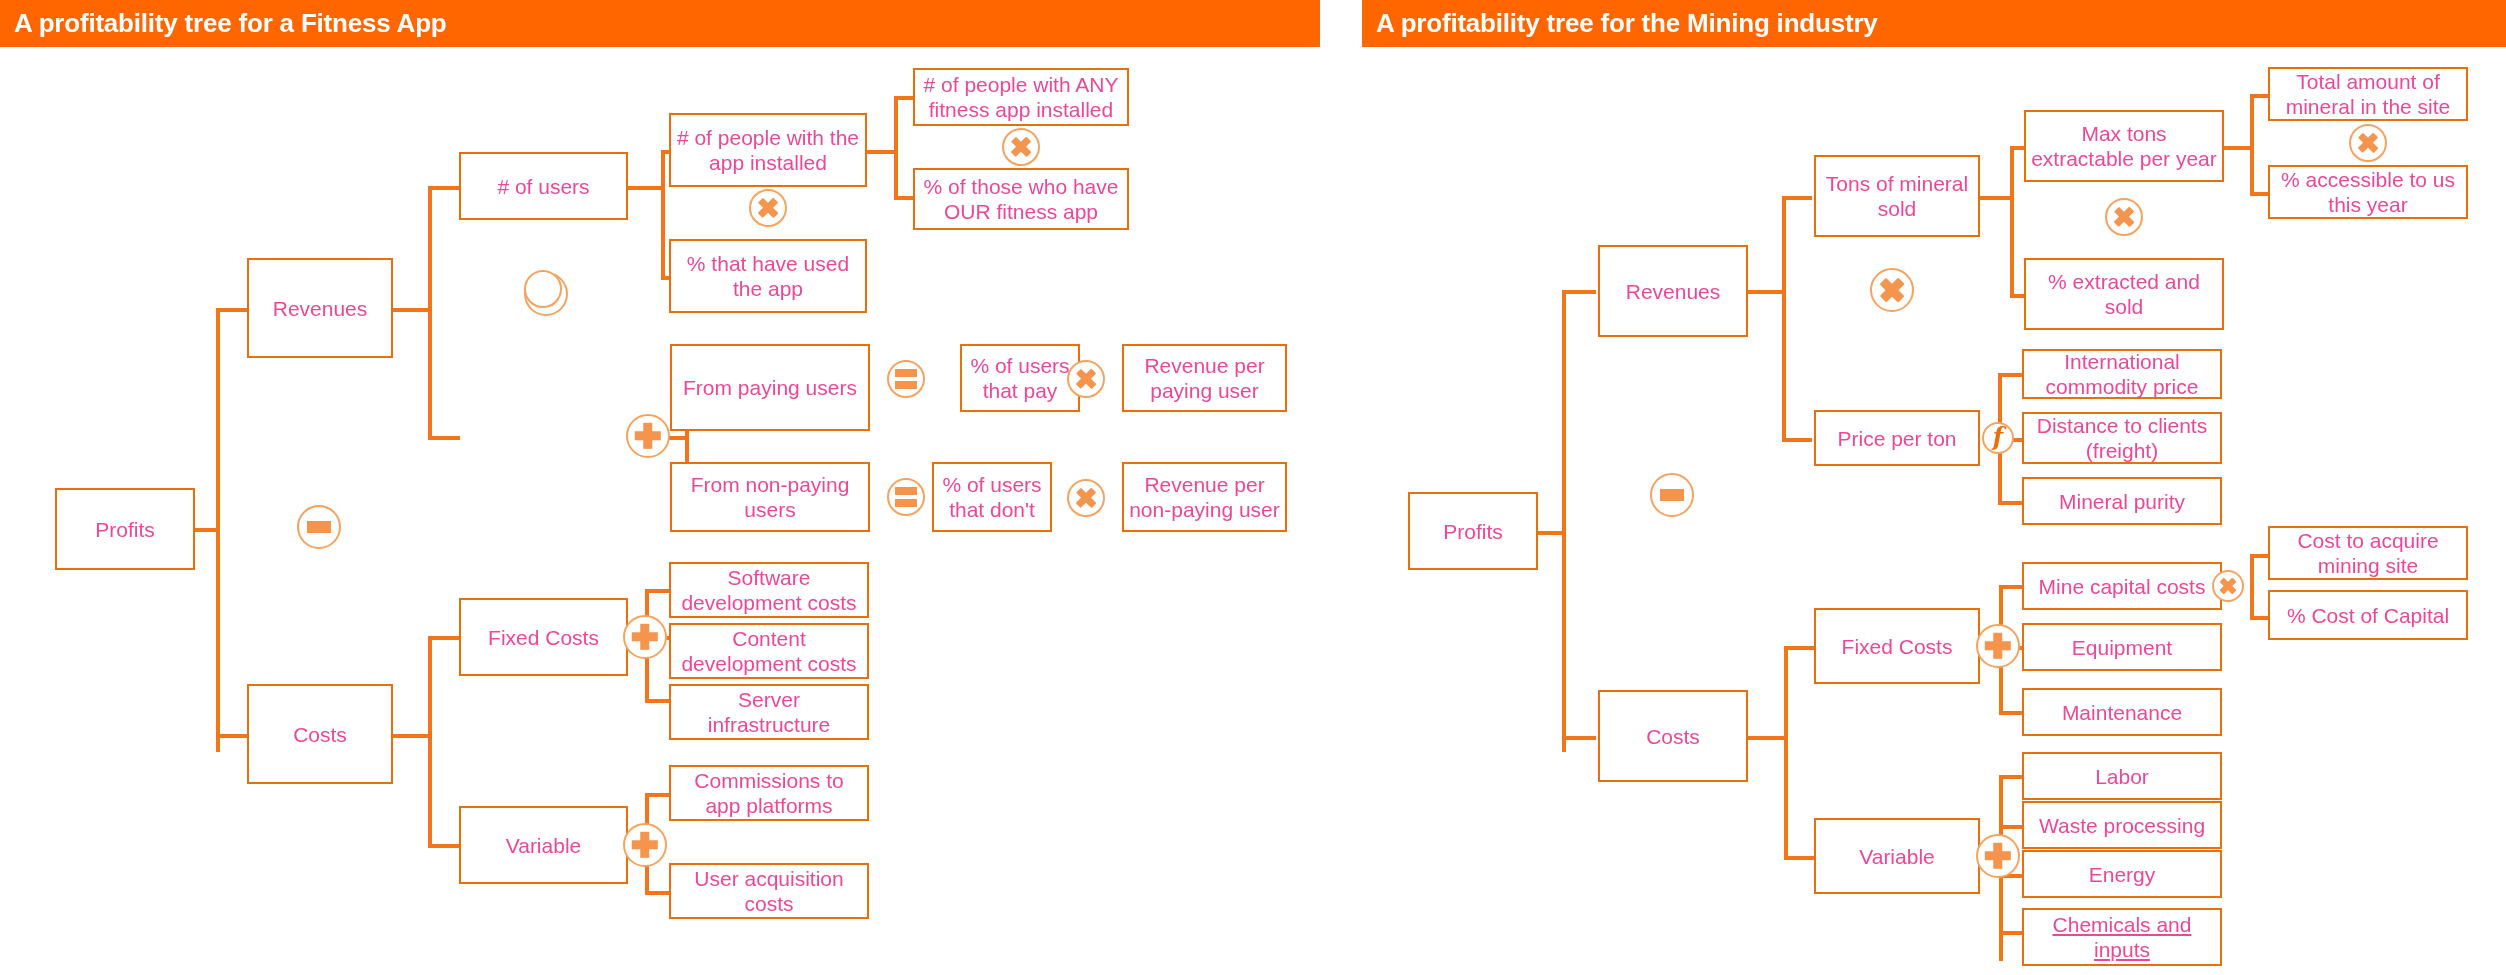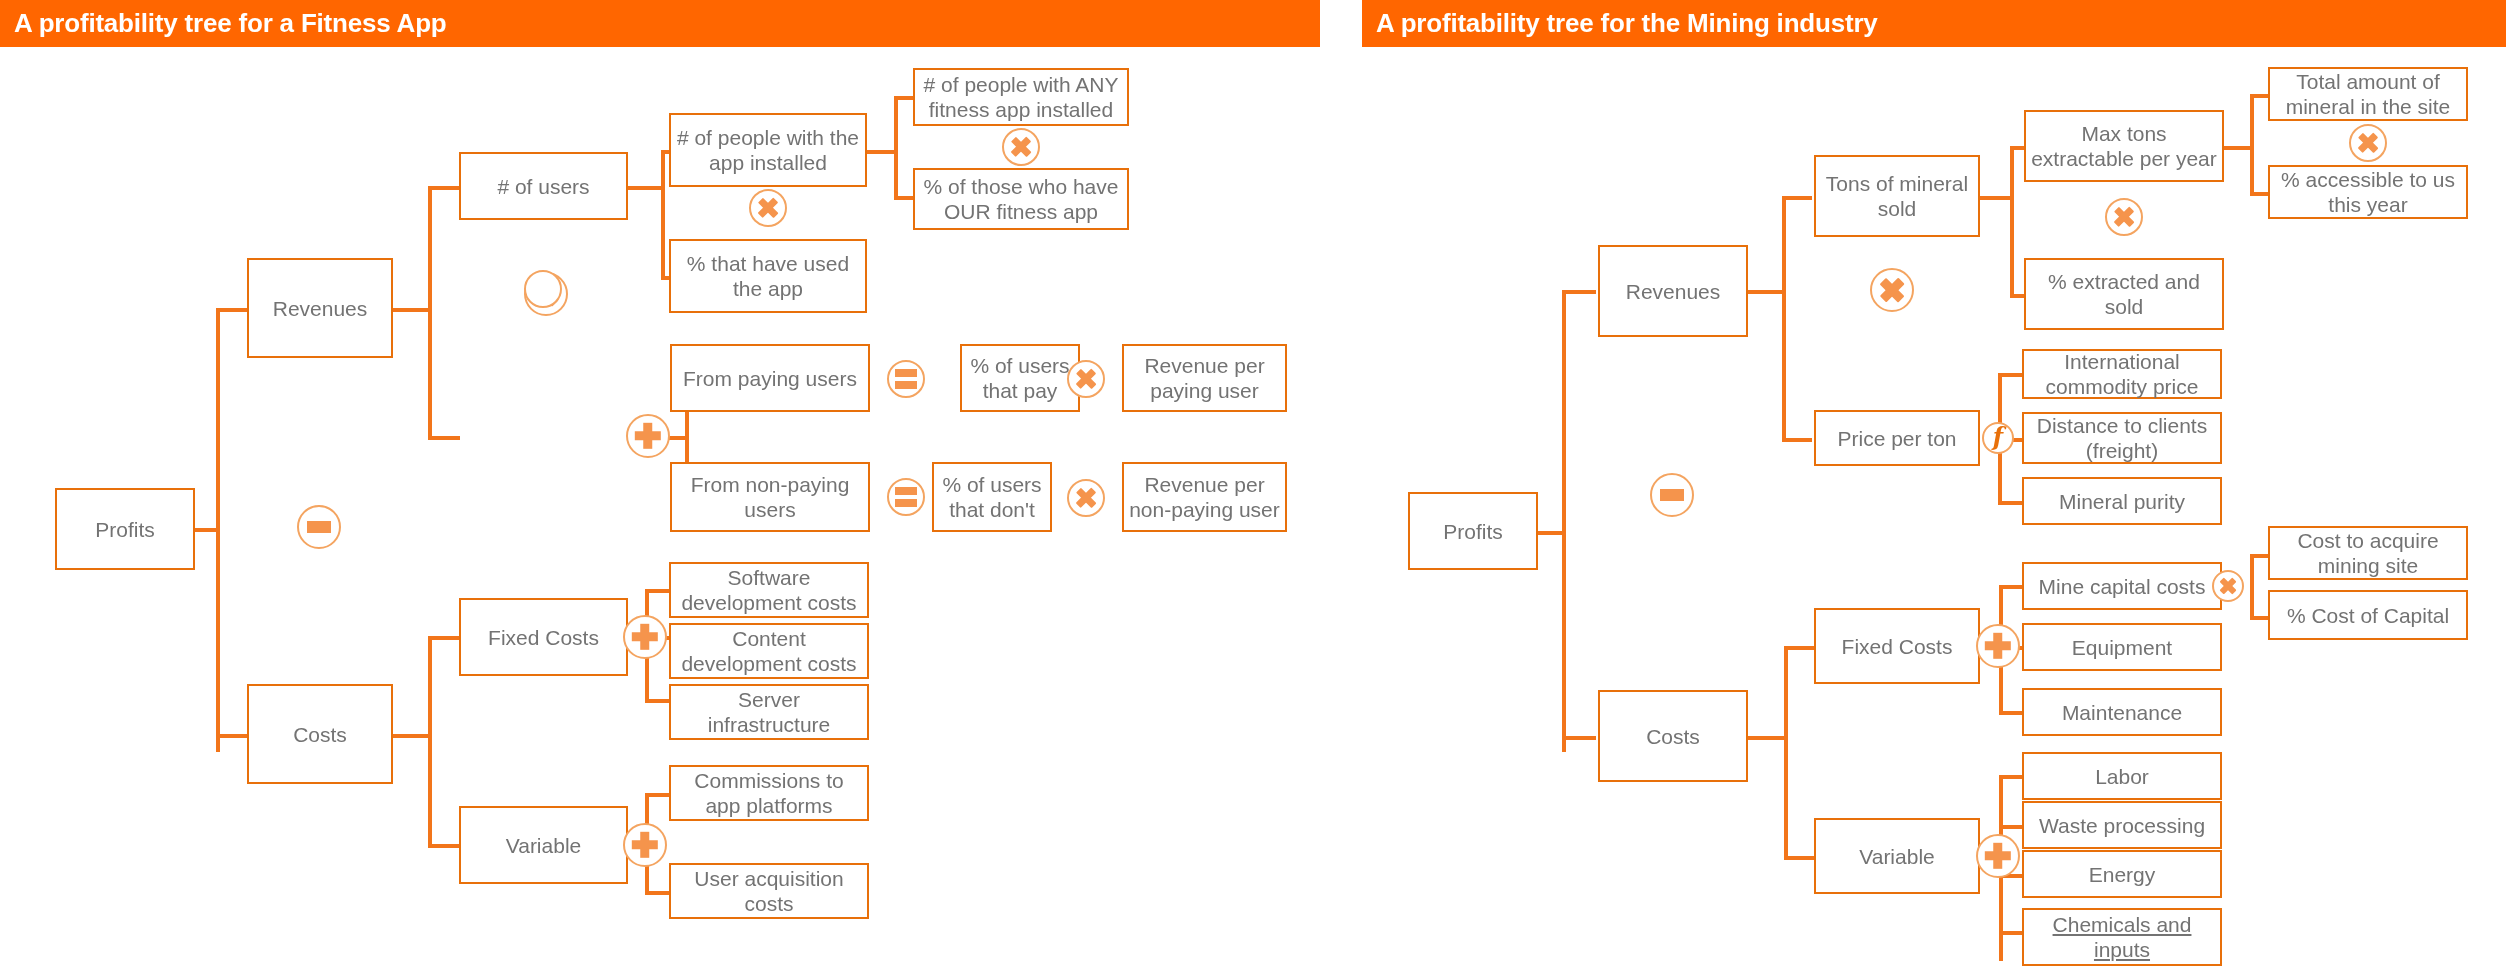--- a/index.html
+++ b/index.html
@@ -35,21 +35,21 @@
     white-space: nowrap;
     letter-spacing: -0.2px;
   }
 
   
   .node {
     position: absolute;
     box-sizing: border-box;
     border: 2px solid #E8700A;
     background: #ffffff;
-    color: #737373;
+    color: #ec4899;
     font-size: 21px;
     line-height: 25px;
     display: flex;
     align-items: center;
     justify-content: center;
     text-align: center;
     padding: 2px 5px;
     z-index: 3;
   }
   .node span { display: block; }
@@ -249,21 +249,21 @@
     <span class="g-mult">
         <i></i>
         <i></i>
       </span>
   </div>
 
   <div class="node" style="left:913px; top:168px; width:216px; height:62px;">
     <span>% of those who have OUR fitness app</span>
   </div>
 
-  <div class="node" style="left:670px; top:344px; width:200px; height:68px;">
+  <div class="node" style="left:670px; top:344px; width:200px; height:87px;">
     <span>From paying users</span>
   </div>
 
   <div class="op op-lg" style="left:626px; top:414px;">
     <span class="g-plus">
         <i></i>
         <i></i>
       </span>
   </div>
 

